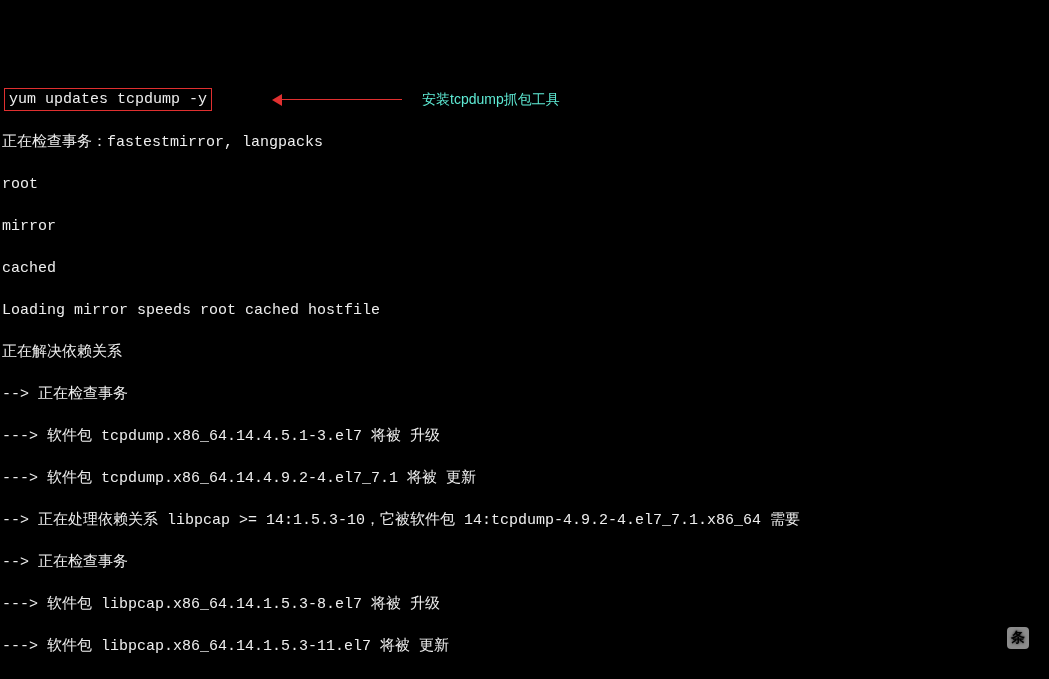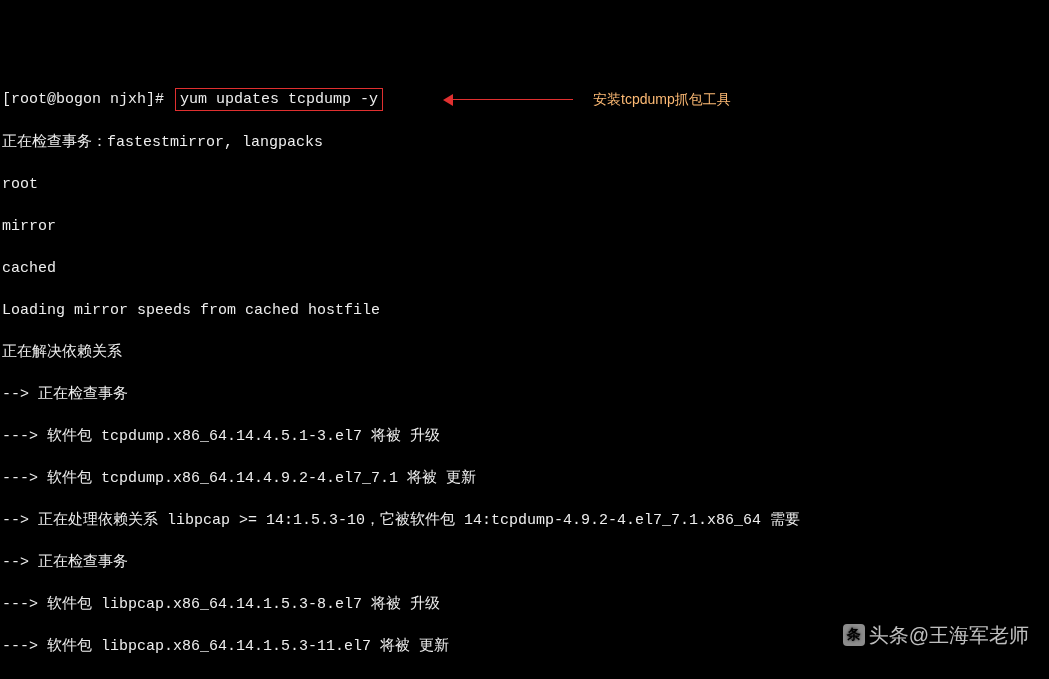--- a/index.html
+++ b/index.html
@@ -33,21 +33,21 @@
       border-top: 6px solid transparent;
       border-bottom: 6px solid transparent;
       border-right: 10px solid #e03030;
     }
     .arrow-line {
       height: 1px;
       width: 120px;
       background: #e03030;
     }
     .anno {
-      color: #fdba74;
+      color: #5eead4;
       margin-left: 20px;
       font-family: "SimSun", "Microsoft YaHei", sans-serif;
       font-size: 14px;
     }
     .watermark {
       position:absolute;
       right: 20px;
       bottom: 30px;
       color: rgba(255,255,255,0.75);
       font-family: "Microsoft YaHei", sans-serif;
@@ -60,33 +60,32 @@
     .watermark .logo {
       width:22px;height:22px;border-radius:4px;background:rgba(255,255,255,0.55);display:inline-flex;align-items:center;justify-content:center;font-size:14px;color:#000;font-weight:bold;
     }
   </style>
 </head>
 <body>
 
 
 
 <div class="prompt-line">
-  <span>[root@bogon njxh]# </span>
   <span class="cmd-box">yum updates tcpdump -y</span>
   <span class="arrow-wrap">
     <span class="arrow-head"></span>
     <span class="arrow-line"></span>
   </span>
   <span class="anno">安装tcpdump抓包工具</span>
 </div>
 <div>正在检查事务：fastestmirror, langpacks</div>
 <div>root</div>
 <div>mirror</div>
 <div>cached</div>
-<div>Loading mirror speeds from cached hostfile</div>
+<div>Loading mirror speeds root cached hostfile</div>
 <div>正在解决依赖关系</div>
 <div>--&gt; 正在检查事务</div>
 <div>---&gt; 软件包 tcpdump.x86_64.14.4.5.1-3.el7 将被 升级</div>
 <div>---&gt; 软件包 tcpdump.x86_64.14.4.9.2-4.el7_7.1 将被 更新</div>
 <div>--&gt; 正在处理依赖关系 libpcap &gt;= 14:1.5.3-10，它被软件包 14:tcpdump-4.9.2-4.el7_7.1.x86_64 需要</div>
 <div>--&gt; 正在检查事务</div>
 <div>---&gt; 软件包 libpcap.x86_64.14.1.5.3-8.el7 将被 升级</div>
 <div>---&gt; 软件包 libpcap.x86_64.14.1.5.3-11.el7 将被 更新</div>
 <div>--&gt; 解决依赖关系完成</div>
 <div></div>
@@ -100,17 +99,16 @@
 
 
 
 
 
 
 
 
 <div class="watermark">
   <span class="logo">条</span>
-  <span>头条@王海军老师</span>
 </div>
 
 
 
 
 </body></html>

